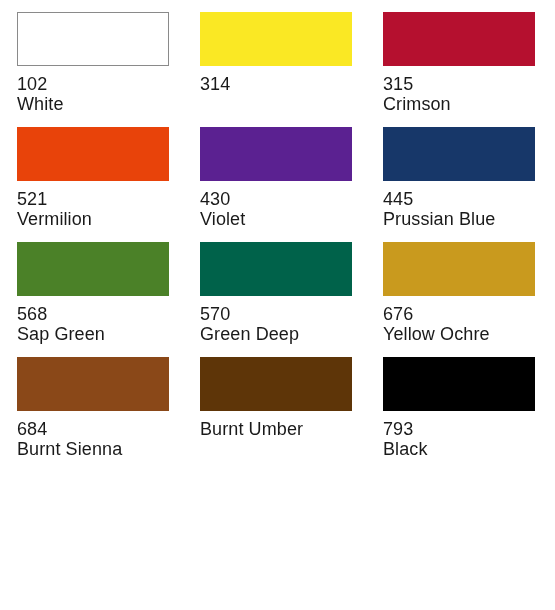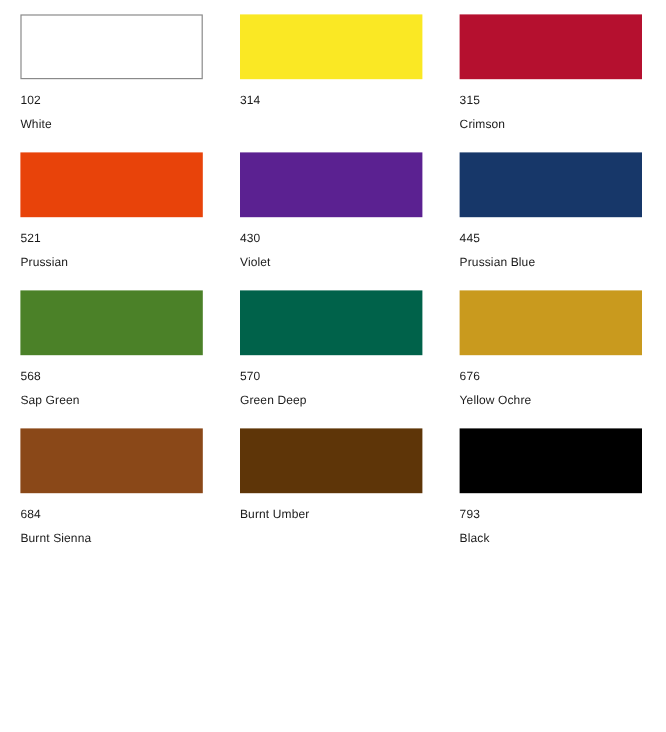--- a/index.html
+++ b/index.html
@@ -50,21 +50,21 @@
   }
 
   .swatch-labels {
     margin-top: 9px;
     line-height: 19.5px;
   }
 
   .swatch-code,
   .swatch-name {
     display: block;
-    font-size: 10px;
+    font-size: 18px;
     color: #1a1a1a;
     letter-spacing: 0.1px;
     white-space: nowrap;
   }
 </style>
 </head>
 <body>
 
 <div id="swatch-chart">
   <div class="swatch-grid">
@@ -85,21 +85,21 @@
         <div class="swatch-chip" style="background-color: rgb(181, 16, 47);"></div>
         <div class="swatch-labels">
           <span class="swatch-code">315</span>
           <span class="swatch-name">Crimson</span>
         </div>
       </div>
       <div class="swatch-cell">
         <div class="swatch-chip" style="background-color: rgb(232, 67, 10);"></div>
         <div class="swatch-labels">
           <span class="swatch-code">521</span>
-          <span class="swatch-name">Prussian</span>
+          <span class="swatch-name">Vermilion</span>
         </div>
       </div>
       <div class="swatch-cell">
         <div class="swatch-chip" style="background-color: rgb(91, 33, 145);"></div>
         <div class="swatch-labels">
           <span class="swatch-code">430</span>
           <span class="swatch-name">Violet</span>
         </div>
       </div>
       <div class="swatch-cell">

